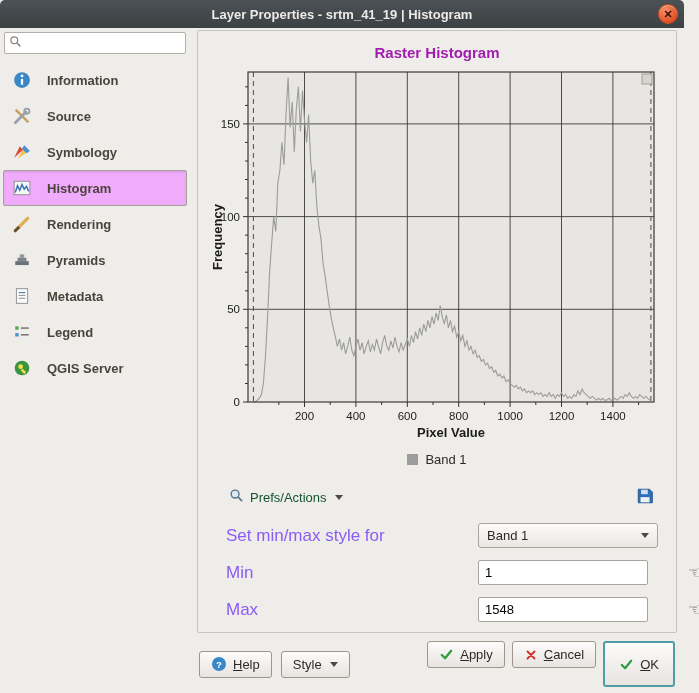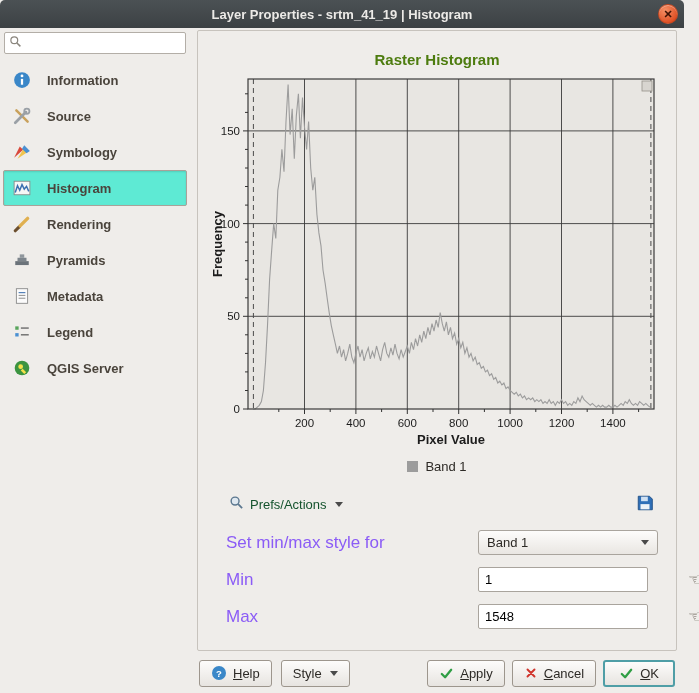--- a/index.html
+++ b/index.html
@@ -48,31 +48,31 @@
     font-family: "Liberation Sans", sans-serif; font-size: 12px; background: transparent;
   }
   .side-item {
     height: 36px; display: flex; align-items: center; gap: 15px;
     padding: 0 6px 0 8px; border: 1px solid transparent; border-radius: 2px;
     cursor: default;
   }
   .side-item .icon { width: 20px; height: 20px; flex: 0 0 20px; display:flex; align-items:center; justify-content:center; }
   .side-item .side-label { font-weight: bold; color: #4a443c; font-size: 13px; }
   .side-item.selected {
-    background: #5eead4;
+    background: #f0abfc;
     border: 1px solid #a9a299;
     box-shadow: inset 0 1px 2px rgba(0,0,0,.12);
   }
 
   
   .content-frame {
     flex: 1; border: 1px solid #c7c3bd; border-radius: 2px;
     padding: 8px 10px 10px 10px; display: flex; flex-direction: column; min-height: 0;
   }
-  .page-title { text-align: center; font-weight: bold; font-size: 15px; color: #4d7c0f; margin-top: 12px; }
+  .page-title { text-align: center; font-weight: bold; font-size: 15px; color: #a21caf; margin-top: 5px; }
   #chart-host { width: 460px; margin: 6px auto 0 auto; }
   .legend-row { display: flex; align-items: center; justify-content: center; gap: 7px; margin-top: 2px; }
   .legend-swatch { width: 11px; height: 11px; background: #9c9c9c; display: inline-block; }
 
   .prefs-row { display: flex; align-items: center; margin-top: 16px; padding: 0 6px 0 12px; }
   .toolbtn {
     display: inline-flex; align-items: center; gap: 6px;
     background: transparent; border: 1px solid transparent; border-radius: 3px;
     font-family: "Liberation Sans", sans-serif; font-size: 13px; color: #14532d;
     padding: 4px 8px; cursor: default;
@@ -109,21 +109,21 @@
   
   .footer { flex: 0 0 36px; display: flex; align-items: center; gap: 9px; padding: 8px 2px 0 2px; }
   .btn {
     display: inline-flex; align-items: center; gap: 6px;
     padding: 4px 11px; height: 27px;
     border: 1px solid #9d968d; border-radius: 3px;
     background: linear-gradient(#fdfcfb, #e7e4e0);
     font-family: "Liberation Sans", sans-serif; font-size: 13px; color: #2d2a26; cursor: default;
   }
   .btn .bicon { display: flex; align-items: center; }
-  .btn.ok-btn { border: 2px solid #4f9ea6; padding: 3px 14px; text-align: center; }
+  .btn.ok-btn { border: 2px solid #4f9ea6; padding: 21px 14px; text-align: center; }
   .footer .right-group { margin-left: auto; display: flex; gap: 7px; }
   u { text-decoration: underline; }
 </style>
 </head>
 <body>
 
 <div class="window">
 
   <div class="titlebar">
     <span class="title">Layer Properties - srtm_41_19 | Histogram</span>

